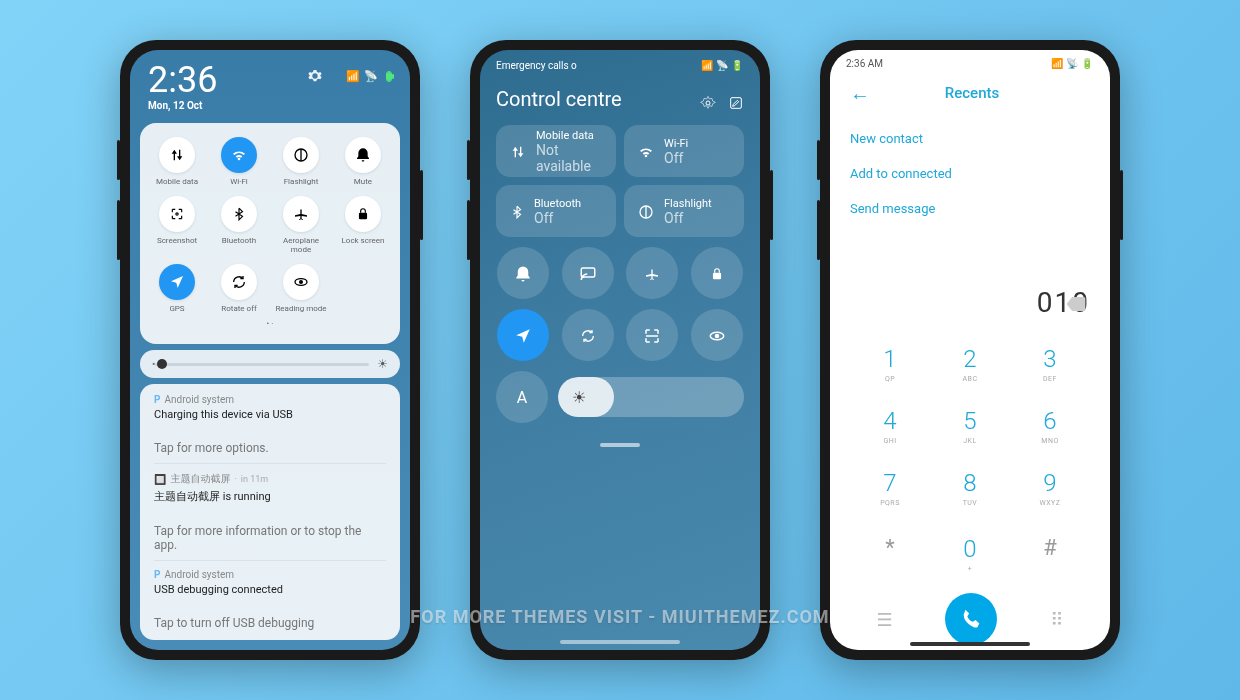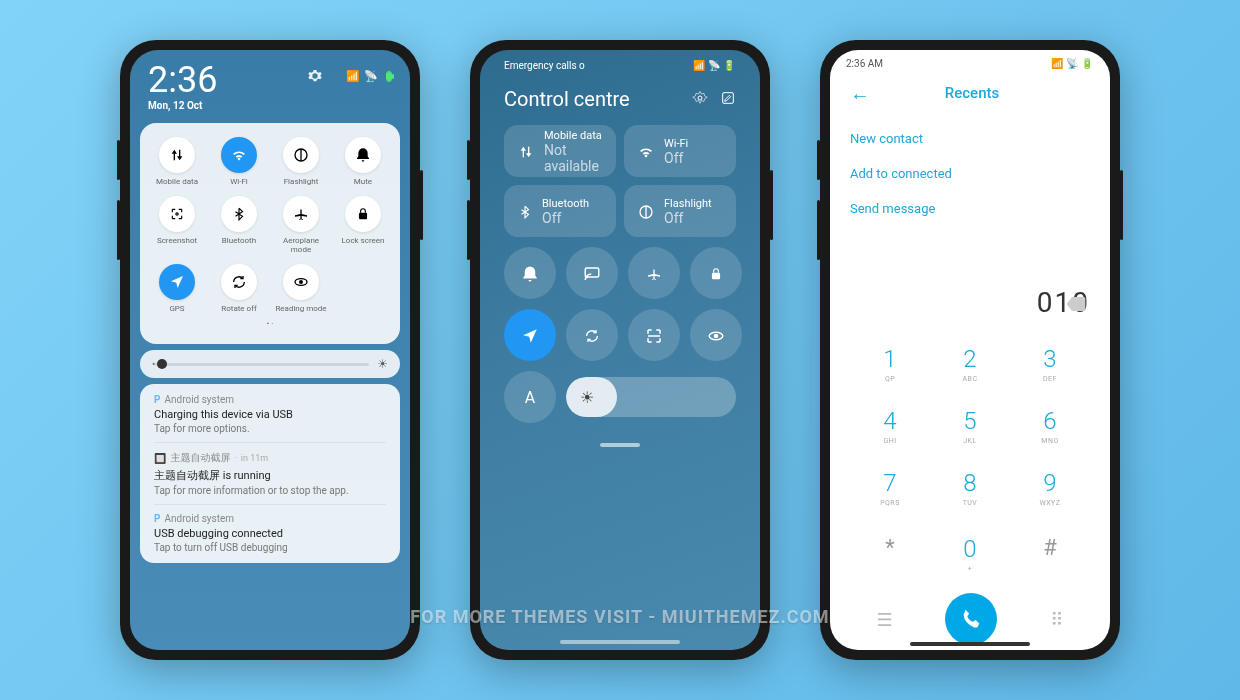--- a/index.html
+++ b/index.html
@@ -29,29 +29,29 @@
 .p1 .qs-circle.active{background:#2196f3;color:#fff}
 .p1 .qs-label{font-size:8px;color:#666}
 .p1 .dots{text-align:center;padding:4px;font-size:8px;color:#666}
 .p1 .bright-slider{background:rgba(255,255,255,0.85);margin:6px 10px;border-radius:20px;height:28px;display:flex;align-items:center;padding:0 12px;position:relative}
 .p1 .bright-slider .track{flex:1;height:3px;background:rgba(0,0,0,0.1);border-radius:2px;position:relative}
 .p1 .bright-slider .thumb{position:absolute;left:3%;top:50%;transform:translate(-50%,-50%);width:10px;height:10px;background:#333;border-radius:50%}
 .p1 .notif-card{background:rgba(255,255,255,0.88);margin:6px 10px;border-radius:14px;padding:10px 14px}
 .p1 .notif-app{font-size:10px;color:#888;display:flex;align-items:center;gap:4px}
 .p1 .notif-app .picon{color:#6ab7f5;font-weight:bold}
 .p1 .notif-title{font-size:11px;font-weight:400;color:#222;margin-top:3px}
-.p1 .notif-sub{font-size:10px;color:#777;margin-top:2px}
+.p1 .notif-sub{font-size:12px;color:#777;margin-top:20px}
 .p1 .notif-divider{border-top:1px solid rgba(0,0,0,0.06);margin:8px 0}
 .p1 .notif-time{font-size:9px;color:#aaa}
 
 
 .p2 .screen{background:linear-gradient(160deg,#2d6b8f 0%,#3d7a9f 40%,#4a8aaf 100%);position:relative}
-.p2 .content{position:relative;padding:10px 24px;color:#fff}
+.p2 .content{position:relative;padding:10px 16px;color:#fff}
 .p2 .sbar{display:flex;justify-content:space-between;font-size:10px;margin-bottom:16px}
-.p2 .cc-header{display:flex;justify-content:space-between;align-items:flex-start;margin-bottom:14px}
+.p2 .cc-header{display:flex;justify-content:space-between;align-items:flex-end;margin-bottom:14px}
 .p2 .cc-title{font-size:20px;font-weight:400}
 .p2 .cc-actions{display:flex;gap:12px}
 .p2 .cc-actions svg{width:16px;height:16px}
 .p2 .cc-tiles{display:grid;grid-template-columns:1fr 1fr;gap:8px;margin-bottom:10px}
 .p2 .cc-tile{background:rgba(255,255,255,0.15);border-radius:14px;padding:12px 14px;display:flex;align-items:center;gap:10px;height:52px}
 .p2 .cc-tile-icon{font-size:16px}
 .p2 .cc-tile-text .t1{font-size:11px}
 .p2 .cc-tile-text .t2{font-size:14px;opacity:.7}
 .p2 .cc-small-grid{display:grid;grid-template-columns:repeat(4,1fr);gap:10px;margin-bottom:10px}
 .p2 .cc-small{width:52px;height:52px;border-radius:50%;background:rgba(255,255,255,0.15);display:flex;align-items:center;justify-content:center;margin:0 auto}

